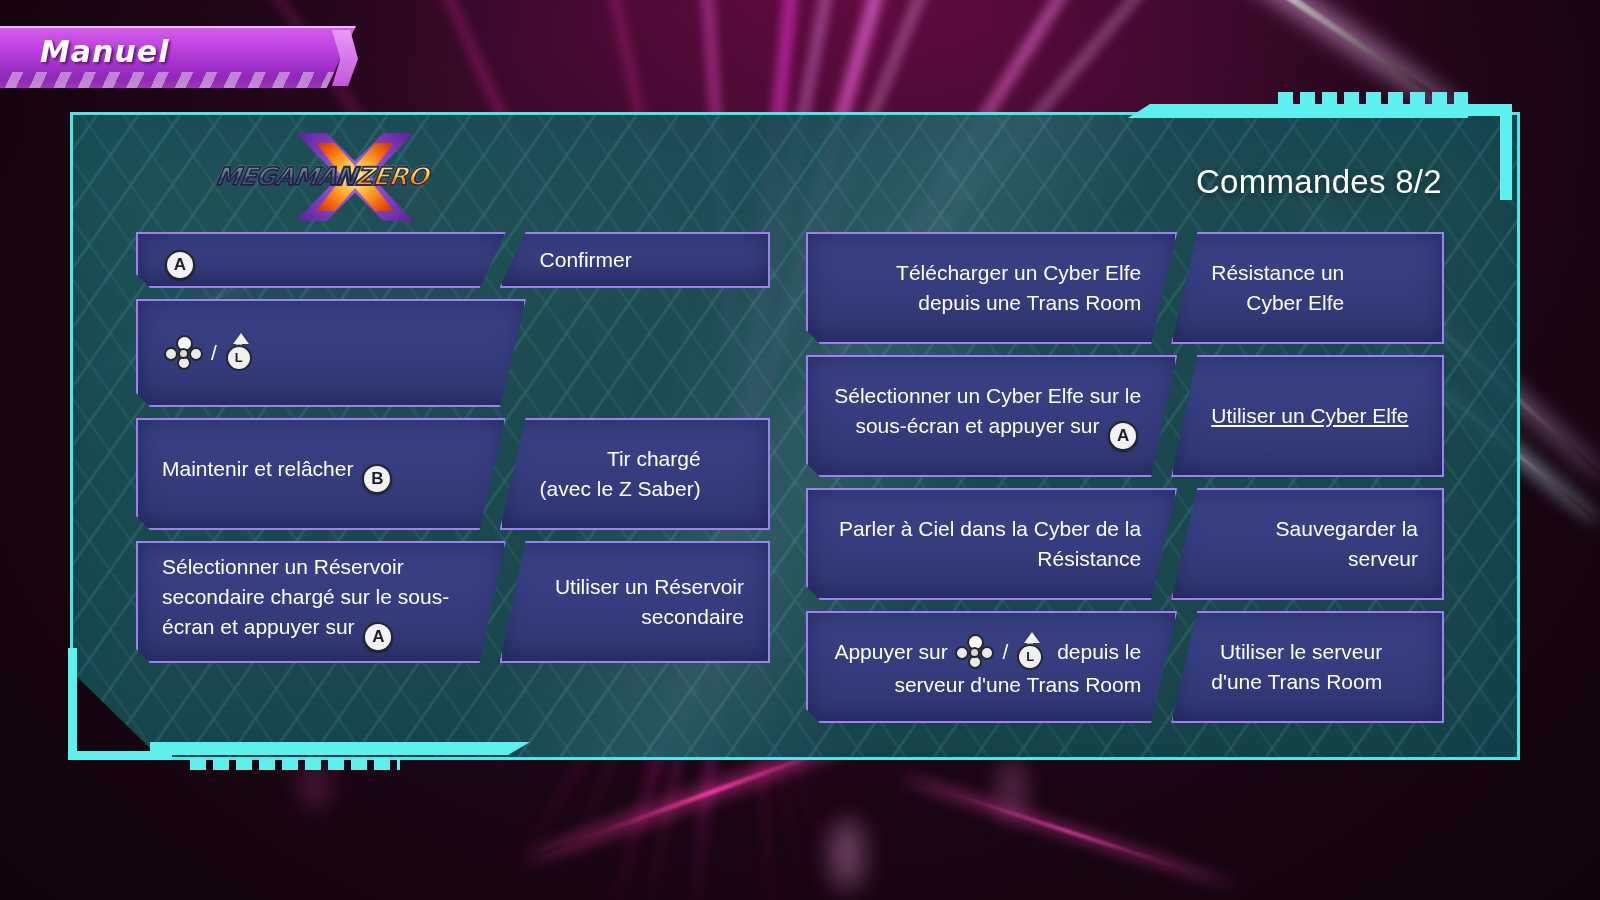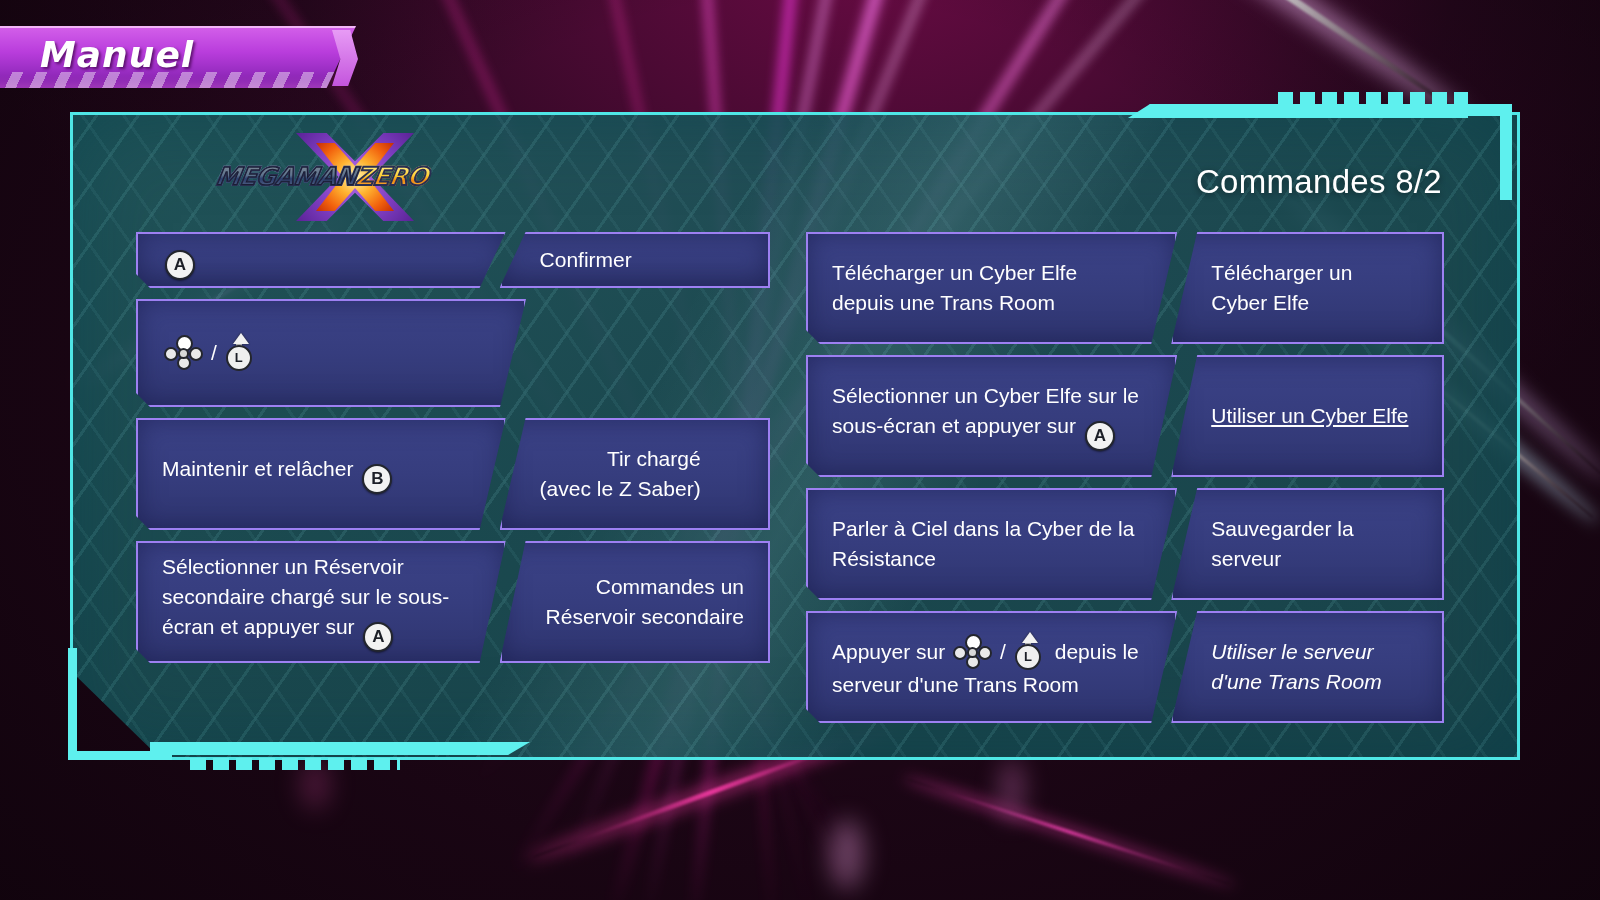--- a/index.html
+++ b/index.html
@@ -32,21 +32,21 @@
     background: repeating-linear-gradient(115deg, rgba(255,255,255,.42) 0 10px, rgba(255,255,255,0) 10px 22px);
   }
   #banner .edge { position:absolute; left:0; bottom:-4px; width:96%; height:4px;
       background: linear-gradient(90deg,#ffd3ff,#ff8cf5); box-shadow:0 0 12px #ff7cf0; }
   #banner-tip { position:absolute; left:332px; top:30px; width:26px; height:56px; z-index:6;
       background: linear-gradient(180deg,#e79bf5,#c455dd);
       clip-path: polygon(0 0, 70% 0, 100% 52%, 62% 100%, 0 100%, 32% 52%);
       box-shadow: 0 0 16px rgba(231,110,240,.8); }
   #banner-text {
     position: absolute; left: 40px; top: 34px; z-index: 7;
-    font-size: 36px; font-weight: bold; font-style: italic; color: #ffffff;
+    font-size: 30px; font-weight: bold; font-style: italic; color: #ffffff;
     letter-spacing: 1px; font-family: "DejaVu Sans", sans-serif;
     text-shadow: 2px 2px 3px rgba(60,0,70,.7);
   }
 
   
   #panel {
     position: absolute; left: 70px; top: 112px; width: 1450px; height: 648px; z-index: 4;
     background: linear-gradient(160deg, rgba(33,92,96,.90) 0%, rgba(26,80,85,.90) 45%, rgba(24,72,78,.92) 100%);
     border: 3px solid #4fe6e6;
     clip-path: polygon(0 0, 100% 0, 100% 100%, 92px 100%, 0 calc(100% - 90px));
@@ -123,21 +123,21 @@
   
   #page-title {
     position: absolute; right: 158px; top: 163px; z-index: 6;
     font-size: 33px; color: #ffffff; letter-spacing: .3px;
     text-shadow: 0 2px 6px rgba(0,0,0,.45);
   }
 
   
   .col { position: absolute; z-index: 6; }
   #col-left  { left: 136px; top: 232px; width: 634px; }
-  #col-right { left: 806px; top: 232px; width: 638px; }
+  #col-right { left: 806px; top: 232px; width: 638px; text-align: right; }
 
   .row { position: relative; margin-bottom: 11px; display: flex; }
   .cell {
     position: relative;
     background: linear-gradient(180deg, #3b4287 0%, #363d7e 50%, #2f3570 100%);
     border: 2px solid #9d80f2;
     box-shadow: 0 0 9px rgba(150,120,245,.55), inset 0 0 26px rgba(20,24,70,.55);
     display: flex; align-items: center;
     padding: 12px 24px;
     color: #ffffff;
@@ -276,31 +276,31 @@
       <div class="cell c-right">
         <span class="inner" style="white-space: pre-line;">Tir chargé
 (avec le Z Saber)</span>
       </div>
     </div>
     <div class="row r-h4">
       <div class="cell c-left">
         <span class="inner">Sélectionner un Réservoir secondaire chargé sur le sous-écran et appuyer sur <span class="btn-icon">A</span></span>
       </div>
       <div class="cell c-right">
-        <span class="inner" style="white-space: pre-line;">Commandes un Réservoir secondaire</span>
+        <span class="inner" style="white-space: pre-line;">Utiliser un Réservoir secondaire</span>
       </div>
     </div>
   </div>
 <div class="col" id="col-right">
     <div class="row r-h3">
       <div class="cell c-left">
         <span class="inner">Télécharger un Cyber Elfe depuis une Trans Room </span>
       </div>
       <div class="cell c-right">
-        <span class="inner" style="white-space: pre-line;">Télécharger un
+        <span class="inner" style="white-space: pre-line;">Résistance un
 Cyber Elfe</span>
       </div>
     </div>
     <div class="row r-h4">
       <div class="cell c-left">
         <span class="inner">Sélectionner un Cyber Elfe sur le sous-écran et appuyer sur <span class="btn-icon">A</span></span>
       </div>
       <div class="cell c-right">
         <span class="inner" style="white-space: pre-line; text-decoration: underline;">Utiliser un Cyber Elfe</span>
       </div>
@@ -311,17 +311,17 @@
       </div>
       <div class="cell c-right">
         <span class="inner" style="white-space: pre-line;">Sauvegarder la serveur</span>
       </div>
     </div>
     <div class="row r-h3">
       <div class="cell c-left">
         <span class="inner">Appuyer sur <span class="dpad-icon"><i class="u"></i><i class="l"></i><i class="r"></i><i class="d"></i><i class="c"></i></span><span class="sep">/</span><span class="stick-icon"><span class="stem"></span><span class="arrow"></span><span class="ring">L</span></span> depuis le serveur d'une Trans Room</span>
       </div>
       <div class="cell c-right">
-        <span class="inner" style="white-space: pre-line; font-style: italic;">Utiliser le serveur
+        <span class="inner" style="white-space: pre-line;">Utiliser le serveur
 d'une Trans Room</span>
       </div>
     </div>
   </div>
 
 </body></html>

